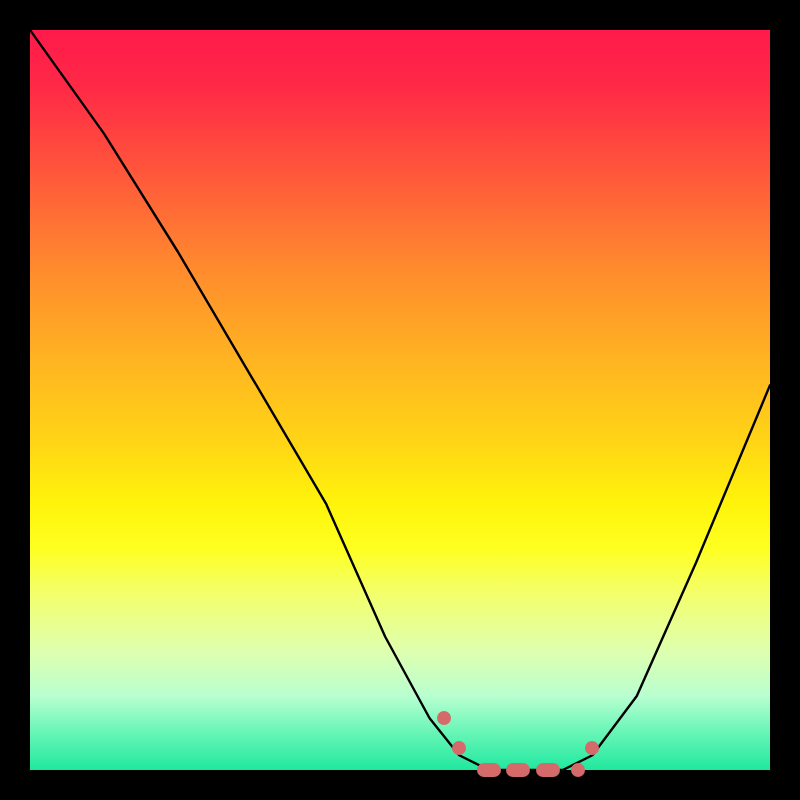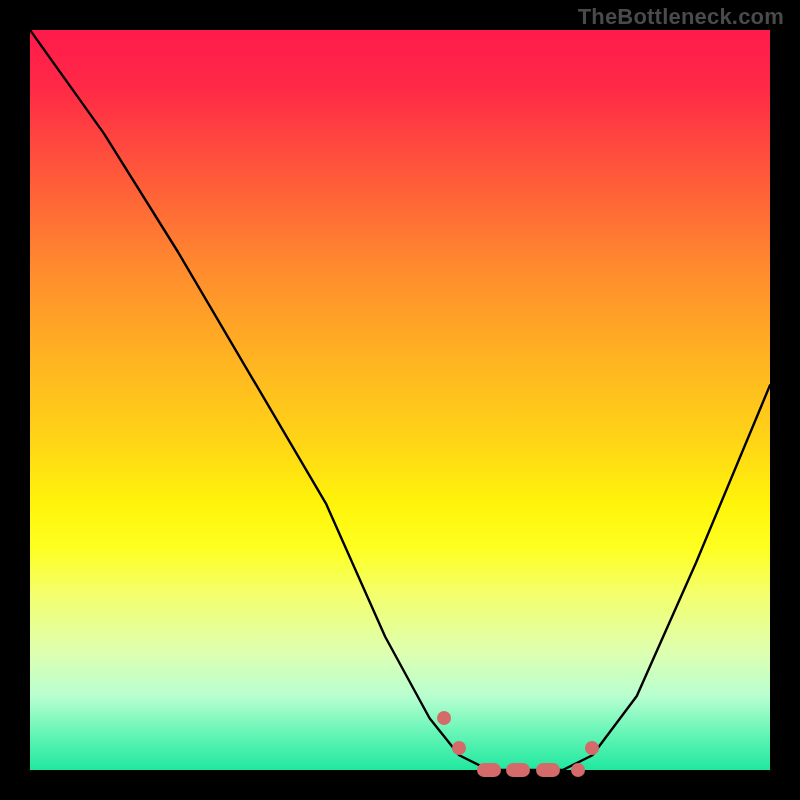--- a/index.html
+++ b/index.html
@@ -26,21 +26,20 @@
   .dot{position:absolute;width:14px;height:14px;border-radius:50%;background:#d46a6a;transform:translate(-50%,-50%)}
   .dot.long{width:24px;height:14px;border-radius:7px}
   .source-link{position:absolute;left:0;top:0;width:800px;height:800px;display:block}
 </style>
 </head>
 <body>
 
 <div class="frame">
   <a class="source-link" href="#"></a>
 
-  <div class="watermark">TheBottleneck.com</div>
 
   <div class="plot">
     <div class="gradient"></div>
 
     <svg class="curve" viewBox="0 0 740 740" preserveAspectRatio="none">
       <path id="curvePath" fill="none" stroke="#000" stroke-width="2.4" stroke-linecap="round" stroke-linejoin="round" d="M0.0,0.0 L74.0,103.6 L148.0,222.0 L222.0,347.8 L296.0,473.6 L355.2,606.8 L399.6,688.2 L429.2,725.2 L458.8,740.0 L503.2,740.0 L532.8,740.0 L562.4,725.2 L606.8,666.0 L666.0,532.8 L740.0,355.2"></path>
     </svg>
 
     <div class="dots" id="dots">
         <div class="dot" style="left: 414.4px; top: 688.2px;"></div>

